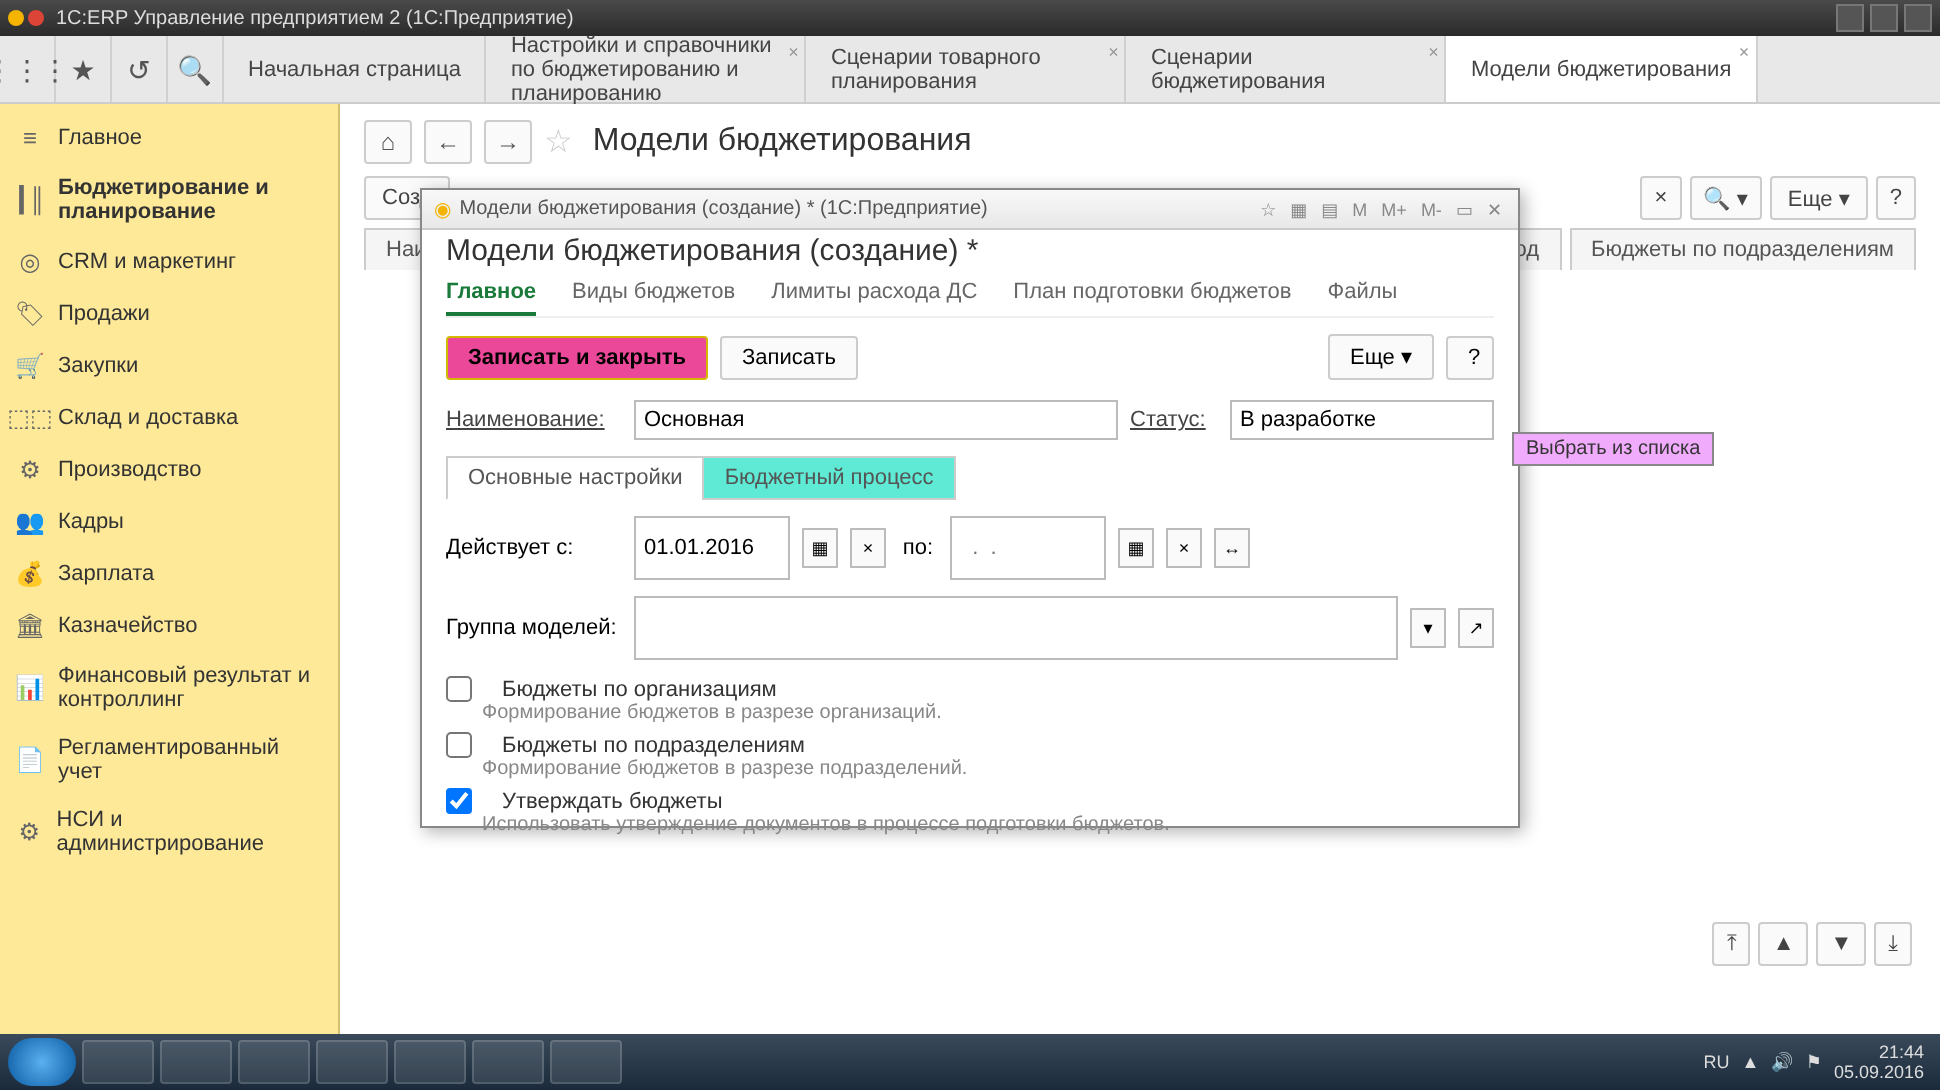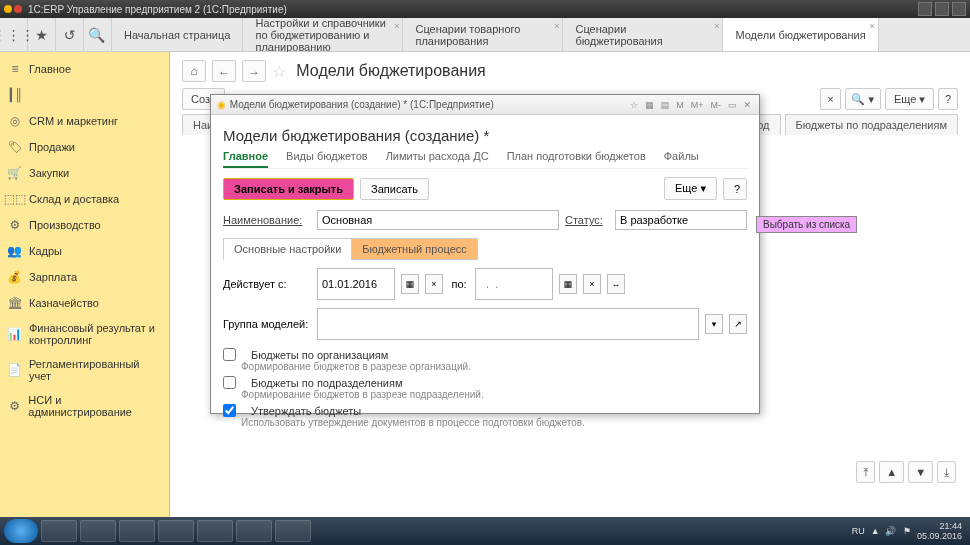--- a/index.html
+++ b/index.html
@@ -38,40 +38,40 @@
 .tbtn { border: 1px solid #ccc; background: #fafafa; padding: 3px 8px; font-size: 11px; color: #444; border-radius: 2px; height: 22px; display: flex; align-items: center; }
 .tbtn.small { padding: 3px 6px; }
 .spacer { flex: 1; }
 .col-tab { border: 1px solid #ccc; border-bottom: none; padding: 4px 10px; font-size: 11px; background: #f5f5f5; color: #555; }
 
 
 .modal { position: absolute; left: 210px; top: 94px; width: 550px; height: 320px; background: #fff; border: 1px solid #888; box-shadow: 2px 2px 8px rgba(0,0,0,0.3); }
 .modal-title { height: 20px; background: linear-gradient(#f8f8f8,#e8e8e8); border-bottom: 1px solid #ccc; display: flex; align-items: center; padding: 0 6px; font-size: 10px; color: #555; }
 .modal-title .mt-icons { margin-left: auto; display: flex; gap: 3px; font-size: 9px; color: #888; }
 .modal-title .mt-icons span { padding: 0 2px; }
-.modal-body { padding: 12px 12px; }
+.modal-body { padding: 2px 12px; }
 .modal-h1 { font-size: 15px; color: #333; margin-bottom: 6px; }
 .modal-tabs { display: flex; gap: 18px; border-bottom: 1px solid #eee; margin-bottom: 8px; }
 .modal-tabs .mt { font-size: 11px; color: #1a7a3a; padding-bottom: 4px; cursor: pointer; }
 .modal-tabs .mt.active { color: #1a7a3a; border-bottom: 2px solid #1a7a3a; font-weight: bold; }
 .modal-tabs .mt.inactive { color: #666; }
 
 .action-row { display: flex; gap: 6px; align-items: center; margin-bottom: 10px; }
 .btn-yellow { background: #ec4899; border: 1px solid #d4b800; padding: 4px 10px; font-size: 11px; font-weight: bold; border-radius: 2px; }
 .btn-plain { background: #fafafa; border: 1px solid #ccc; padding: 4px 10px; font-size: 11px; border-radius: 2px; }
 .btn-q { width: 24px; text-align: center; }
 
 .form-row { display: flex; align-items: center; gap: 6px; margin-bottom: 8px; font-size: 11px; color: #444; }
 .form-row label { min-width: 88px; text-decoration: underline; }
 .form-row input[type=text] { border: 1px solid #bbb; padding: 2px 4px; font-size: 11px; height: 20px; }
 .inp-wide { flex: 1; }
 .status-field { width: 132px; position: relative; }
 
 .subtabs { display: flex; margin-bottom: 8px; }
-.subtabs .st { border: 1px solid #ccc; padding: 4px 10px; font-size: 11px; background: #fdba74; color: #555; margin-right: -1px; }
+.subtabs .st { border: 1px solid #ccc; padding: 4px 10px; font-size: 11px; background: #5eead4; color: #555; margin-right: -1px; }
 .subtabs .st.active { background: #fff; border-bottom-color: #fff; }
 
 .date-row { display: flex; align-items: center; gap: 6px; font-size: 11px; margin-bottom: 8px; }
 .date-row input { border: 1px solid #bbb; width: 78px; padding: 2px 4px; height: 32px; font-size: 11px; }
 .mini { width: 18px; height: 20px; border: 1px solid #bbb; background: #fafafa; font-size: 9px; display: flex; align-items: center; justify-content: center; }
 
 .chk-row { display: flex; align-items: center; gap: 15px; font-size: 11px; color: #333; margin-top: 4px; }
 .chk-row input { width: 13px; height: 13px; }
 .hint { font-size: 10px; color: #888; margin-left: 18px; margin-bottom: 4px; }
 
@@ -129,20 +129,21 @@
 </div>
 
 <div class="main">
   <div class="sidebar">
     <div class="item">
         <span class="ic">≡</span>
         <span>Главное</span>
       </div>
     <div class="item bold">
         <span class="ic">┃║</span>
+        <span>Бюджетирование и планирование</span>
       </div>
     <div class="item">
         <span class="ic">◎</span>
         <span>CRM и маркетинг</span>
       </div>
     <div class="item">
         <span class="ic">🏷</span>
         <span>Продажи</span>
       </div>
     <div class="item">

